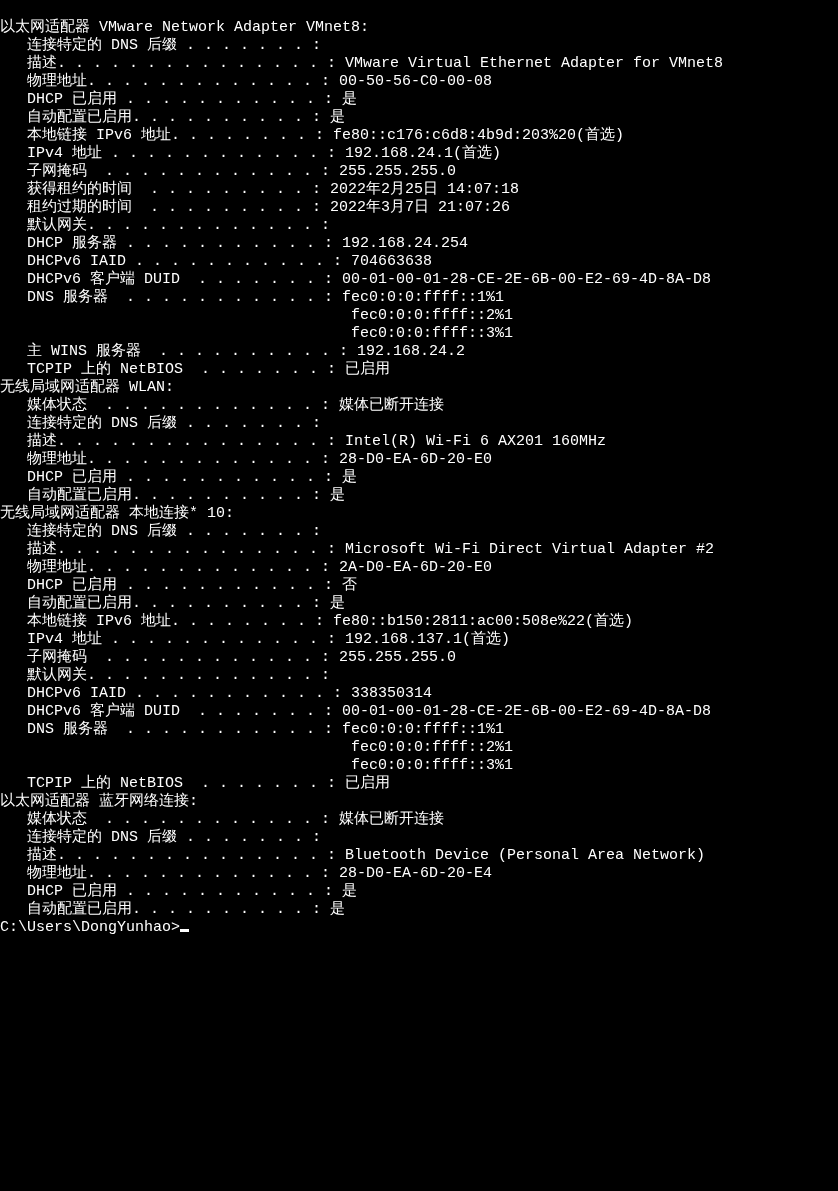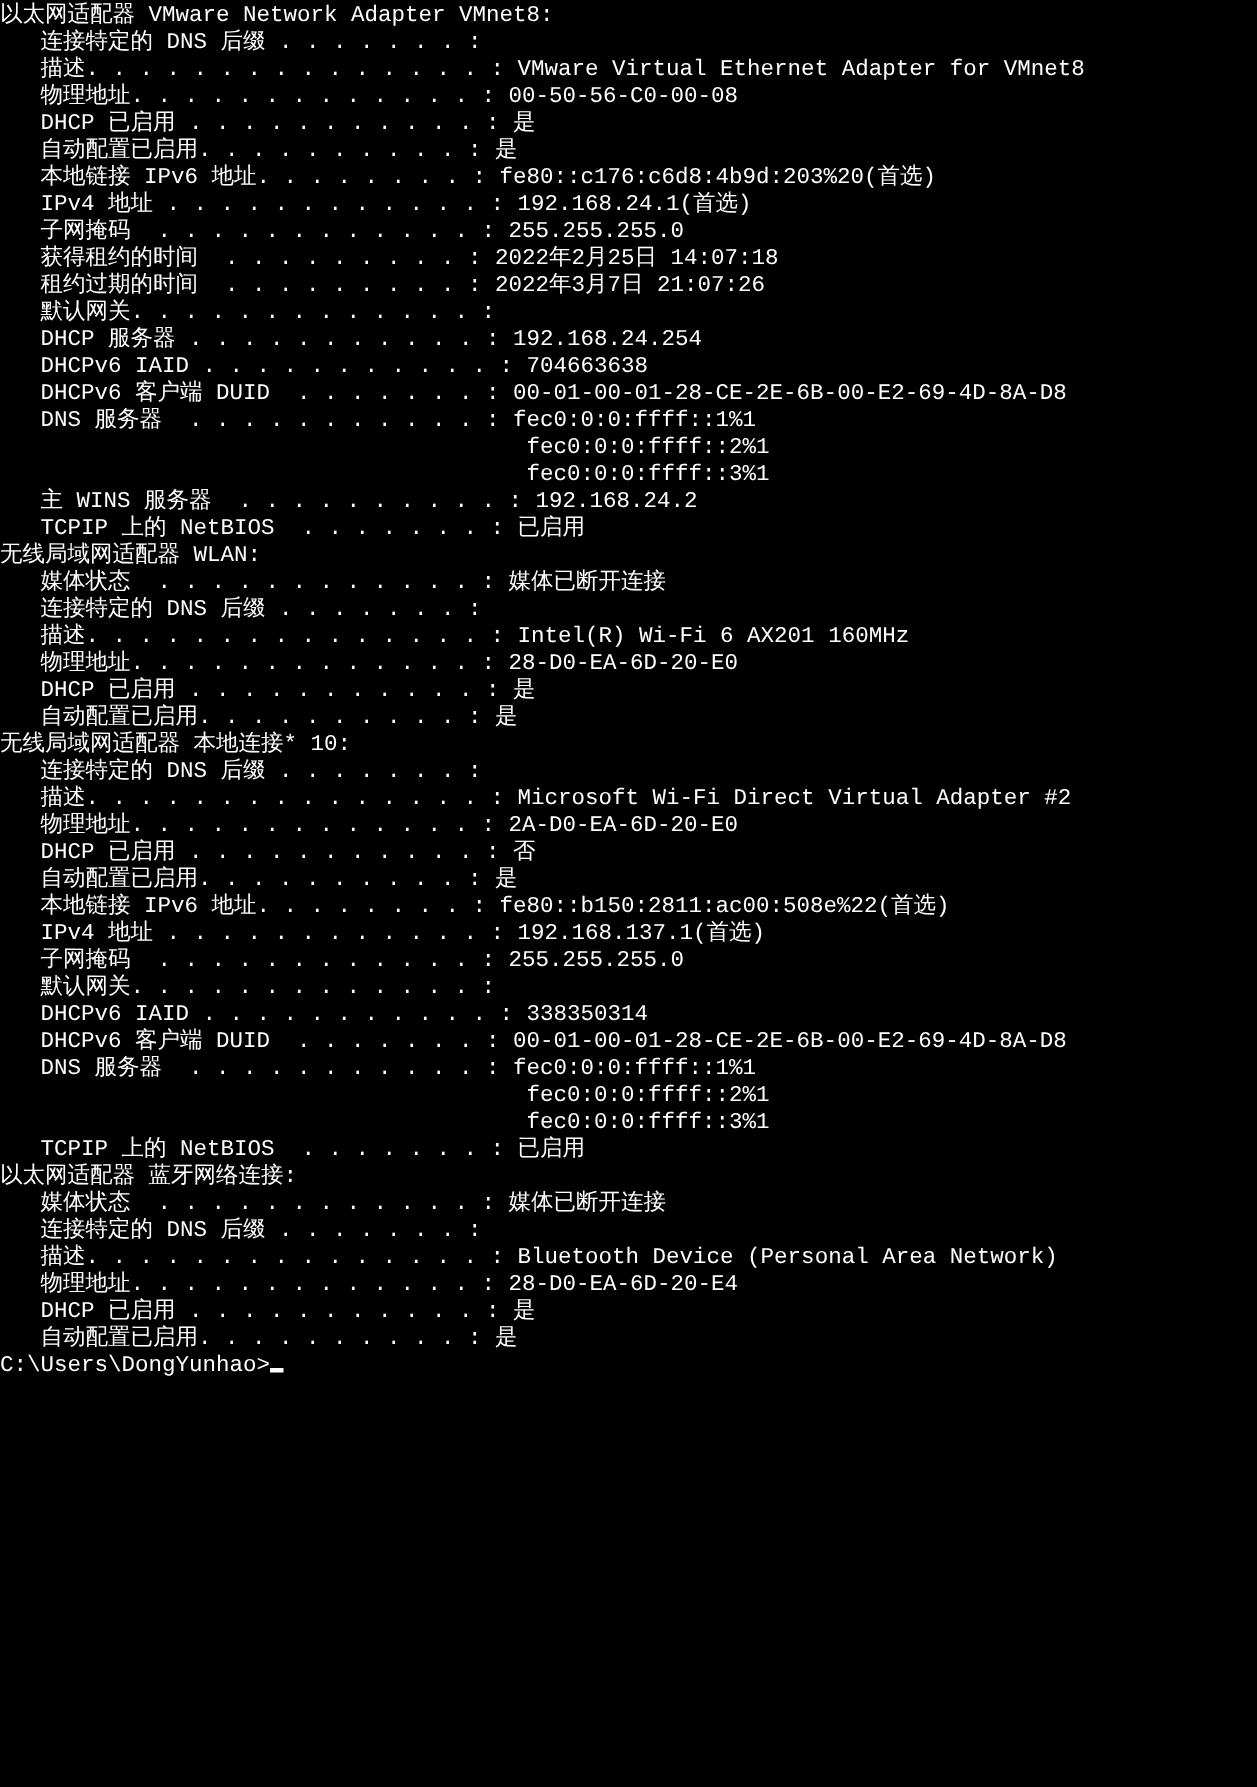--- a/index.html
+++ b/index.html
@@ -10,20 +10,21 @@
     font-family: "SimSun", "Consolas", "Courier New", monospace;
     font-size: 15px;
     line-height: 18px;
     width: 838px;
     height: 1191px;
     overflow: hidden;
   }
   .terminal {
     white-space: pre;
     padding: 2px 0 0 0;
+    margin-top: 17px;
   }
   .line { display: block; }
   .cursor {
     display: inline-block;
     width: 9px;
     height: 3px;
     background: #fff;
     vertical-align: -1px;
   }
 </style>

